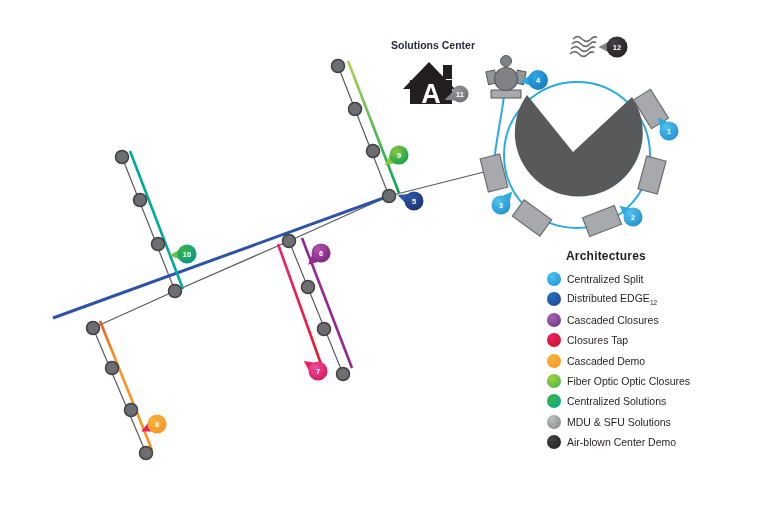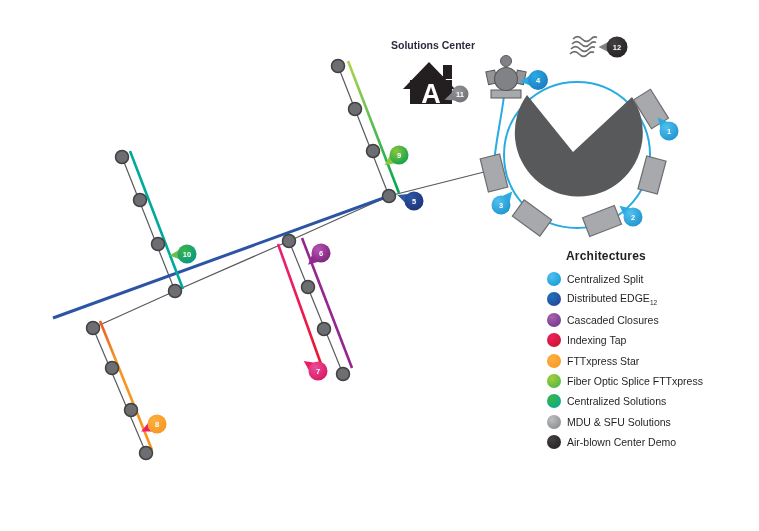--- a/index.html
+++ b/index.html
@@ -237,29 +237,29 @@
         <div class="legend-row">
           <span class="legend-dot" style="background: radial-gradient(circle at 35% 30%, rgb(27, 117, 188), rgb(43, 57, 144));"></span>
           <span class="legend-label">Distributed EDGE<sub>12</sub></span>
         </div>
         <div class="legend-row">
           <span class="legend-dot" style="background: radial-gradient(circle at 35% 30%, rgb(168, 100, 168), rgb(102, 45, 145));"></span>
           <span class="legend-label">Cascaded Closures</span>
         </div>
         <div class="legend-row">
           <span class="legend-dot" style="background: radial-gradient(circle at 35% 30%, rgb(237, 30, 99), rgb(196, 22, 28));"></span>
-          <span class="legend-label">Indexing Tap</span>
+          <span class="legend-label">Closures Tap</span>
         </div>
         <div class="legend-row">
           <span class="legend-dot" style="background: radial-gradient(circle at 35% 30%, rgb(251, 176, 64), rgb(247, 148, 30));"></span>
-          <span class="legend-label">FTTxpress Star</span>
+          <span class="legend-label">Cascaded Demo</span>
         </div>
         <div class="legend-row">
           <span class="legend-dot" style="background: radial-gradient(circle at 35% 30%, rgb(166, 206, 57), rgb(57, 181, 74));"></span>
-          <span class="legend-label">Fiber Optic Splice FTTxpress</span>
+          <span class="legend-label">Fiber Optic Optic Closures</span>
         </div>
         <div class="legend-row">
           <span class="legend-dot" style="background: radial-gradient(circle at 35% 30%, rgb(57, 181, 74), rgb(0, 169, 157));"></span>
           <span class="legend-label">Centralized Solutions</span>
         </div>
         <div class="legend-row">
           <span class="legend-dot" style="background: radial-gradient(circle at 35% 30%, rgb(188, 190, 192), rgb(128, 130, 133));"></span>
           <span class="legend-label">MDU &amp; SFU Solutions</span>
         </div>
         <div class="legend-row">

